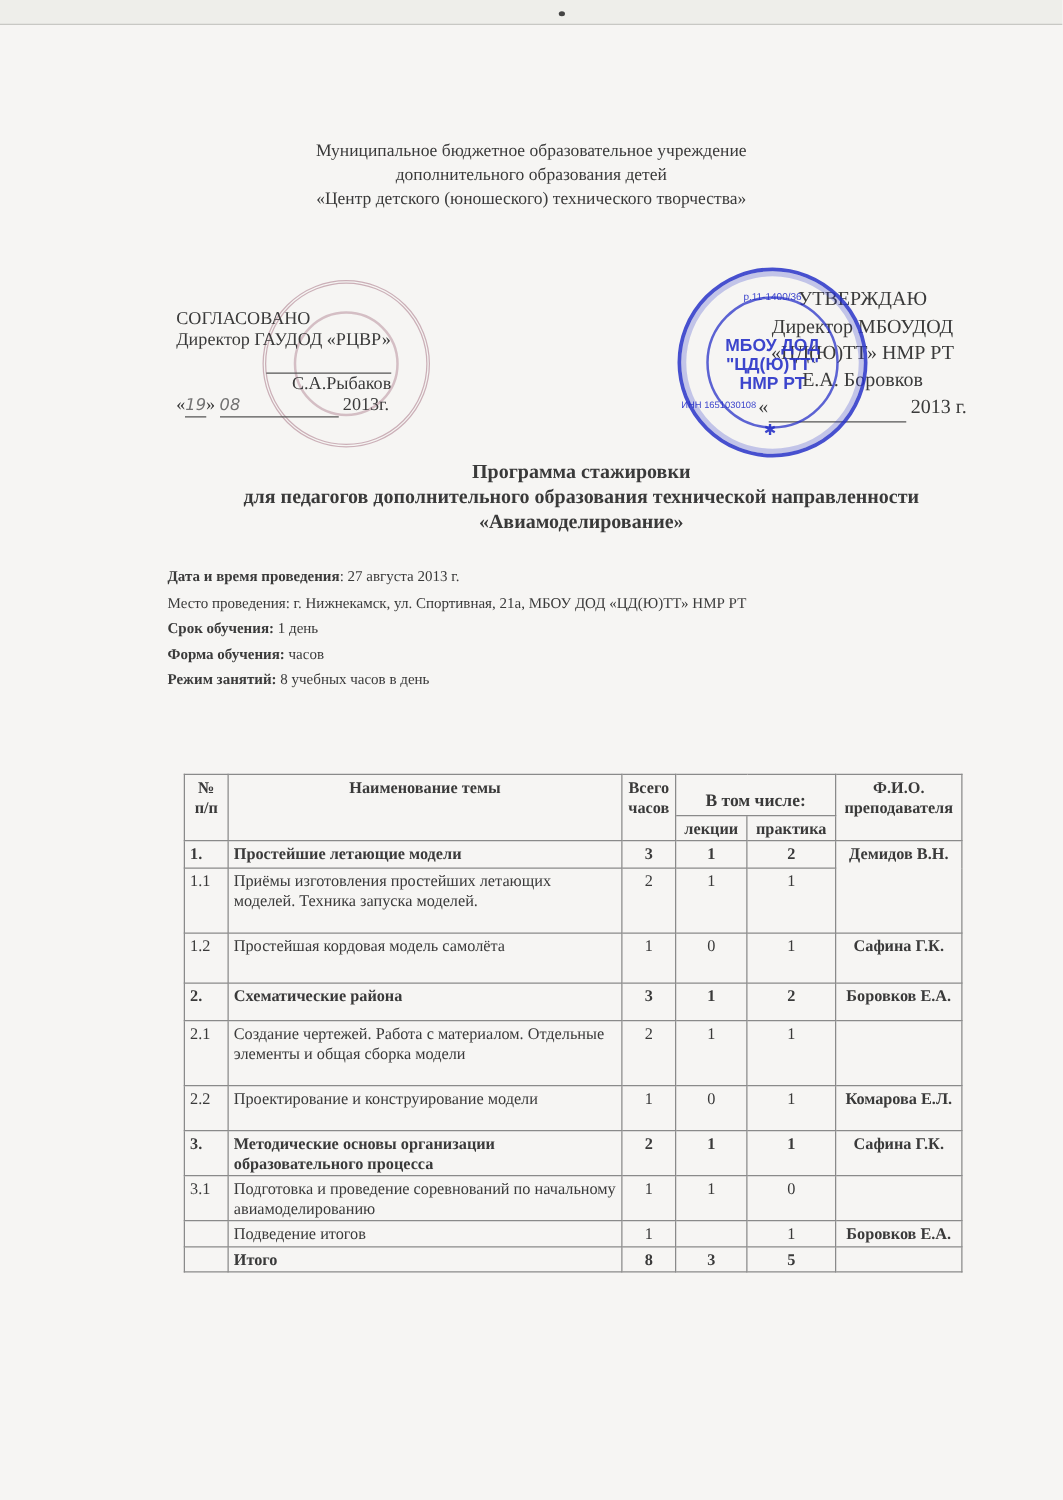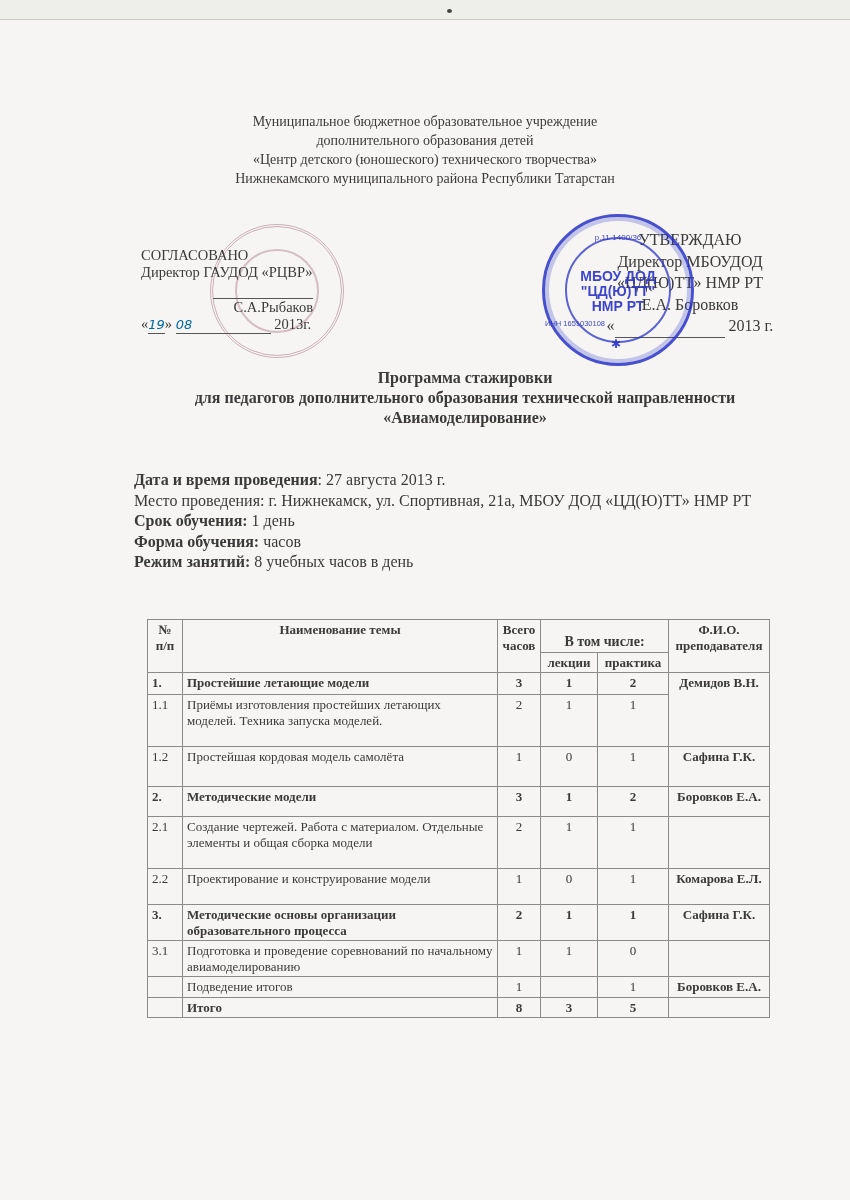--- a/index.html
+++ b/index.html
@@ -10,32 +10,32 @@
     color: #3a3a3a;
   }
   .topstrip { position: absolute; left: 0; top: 0; width: 850px; height: 19px; background: #eeeeea; border-bottom: 1px solid #c8c8c4; }
   .dot { position: absolute; left: 447px; top: 9px; width: 5px; height: 4px; background: #444; border-radius: 50%; }
   .header { position: absolute; left: 0; width: 850px; top: 112px; text-align: center; font-size: 14px; line-height: 19px; }
   .block { position: absolute; font-size: 14.5px; line-height: 17px; }
   .agreed { left: 141px; top: 247px; }
   .agreed .r { text-align: right; width: 172px; }
   .approve { left: 600px; top: 229px; font-size: 16px; line-height: 21.5px; text-align: center; width: 180px; }
   .underline { display: inline-block; border-bottom: 1px solid #555; }
-  .hw { font-family: "DejaVu Sans", sans-serif; font-style: italic; color: #0369a1; font-size: 13px; }
+  .hw { font-family: "DejaVu Sans", sans-serif; font-style: italic; color: #737373; font-size: 13px; }
   .stamp { position: absolute; border-radius: 50%; }
   .stamp-red { left: 210px; top: 224px; width: 128px; height: 128px; border: 3px double rgba(150,90,110,0.45); }
   .stamp-red .inner { position: absolute; left: 22px; top: 22px; width: 80px; height: 80px; border: 2px solid rgba(150,90,110,0.35); border-radius: 50%; }
   .stamp-blue { left: 542px; top: 214px; width: 146px; height: 146px; border: 3px solid rgba(40,50,200,0.85); box-shadow: inset 0 0 0 4px rgba(40,50,200,0.25); }
   .stamp-blue .inner { position: absolute; left: 20px; top: 20px; width: 102px; height: 102px; border: 2px solid rgba(40,50,200,0.75); border-radius: 50%; }
   .stamp-blue .txt { position: absolute; left: 0; width: 146px; top: 52px; text-align: center; font-family: "Liberation Sans", sans-serif; font-weight: bold; color: rgba(40,50,200,0.9); font-size: 14px; line-height: 15px; }
   .stamp-blue .num { position: absolute; left: 0; width: 146px; top: 16px; text-align: center; font-family: "Liberation Sans", sans-serif; font-size: 8px; color: rgba(40,50,200,0.9); }
   .stamp-blue .inn { position: absolute; left: 0; width: 146px; top: 102px; font-family: "Liberation Sans", sans-serif; font-size: 7.5px; color: rgba(40,50,200,0.9); }
   .stamp-blue .star { position: absolute; left: 66px; top: 120px; font-size: 12px; color: rgba(40,50,200,0.9); }
   .title { position: absolute; left: 0; width: 930px; top: 368px; text-align: center; font-weight: bold; font-size: 16px; line-height: 20px; }
-  .info { position: absolute; left: 134px; top: 470px; width: 650px; font-size: 16px; line-height: 20.5px; }
+  .info { position: absolute; left: 134px; top: 451px; width: 650px; font-size: 12px; line-height: 20.5px; }
   .info b { font-weight: bold; }
   .info .just { text-align: justify; }
   table.prog { position: absolute; left: 147px; top: 619px; border-collapse: collapse; font-size: 13px; line-height: 15.5px; }
   table.prog td, table.prog th { border: 1px solid #8a8a8a; padding: 2px 4px; vertical-align: top; }
   table.prog th { font-weight: bold; text-align: center; }
   .c-num { width: 26px; margin-top: 28px; }
   .c-name { width: 306px; }
   .c-tot { width: 34px; text-align: center; }
   .c-lec { width: 48px; text-align: center; }
   .c-pr { width: 62px; text-align: center; margin-left: 48px; }
@@ -46,21 +46,20 @@
 </head>
 <body>
 
 <div class="topstrip"></div>
 <div class="dot"></div>
 
 <div class="header">
   <div>Муниципальное бюджетное образовательное учреждение</div>
   <div>дополнительного образования детей</div>
   <div>«Центр детского (юношеского) технического творчества»</div>
-  <div>Нижнекамского муниципального района Республики Татарстан</div>
 </div>
 
 <div class="stamp stamp-red">
     <div class="inner"></div>
   </div>
 
 <div class="block agreed">
   <div>СОГЛАСОВАНО</div>
   <div>Директор ГАУДОД «РЦВР»</div>
   <div class="r"><span class="underline" style="width:100px">&nbsp;</span><span>С.А.Рыбаков</span></div>
@@ -134,21 +133,21 @@
       <tr style="height: 40px;">
         <td class="c-num">1.2</td>
         <td class="c-name">Простейшая кордовая модель самолёта</td>
         <td class="c-tot">1</td>
         <td class="c-lec">0</td>
         <td class="c-pr">1</td>
         <td class="c-t teacher">Сафина Г.К.</td>
       </tr>
       <tr class="bold" style="height: 30px;">
         <td class="c-num">2.</td>
-        <td class="c-name">Методические модели</td>
+        <td class="c-name">Схематические района</td>
         <td class="c-tot">3</td>
         <td class="c-lec">1</td>
         <td class="c-pr">2</td>
         <td class="c-t teacher">Боровков Е.А.</td>
       </tr>
       <tr style="height: 52px;">
         <td class="c-num">2.1</td>
         <td class="c-name">Создание чертежей. Работа с материалом. Отдельные элементы и общая сборка модели</td>
         <td class="c-tot">2</td>
         <td class="c-lec">1</td>

